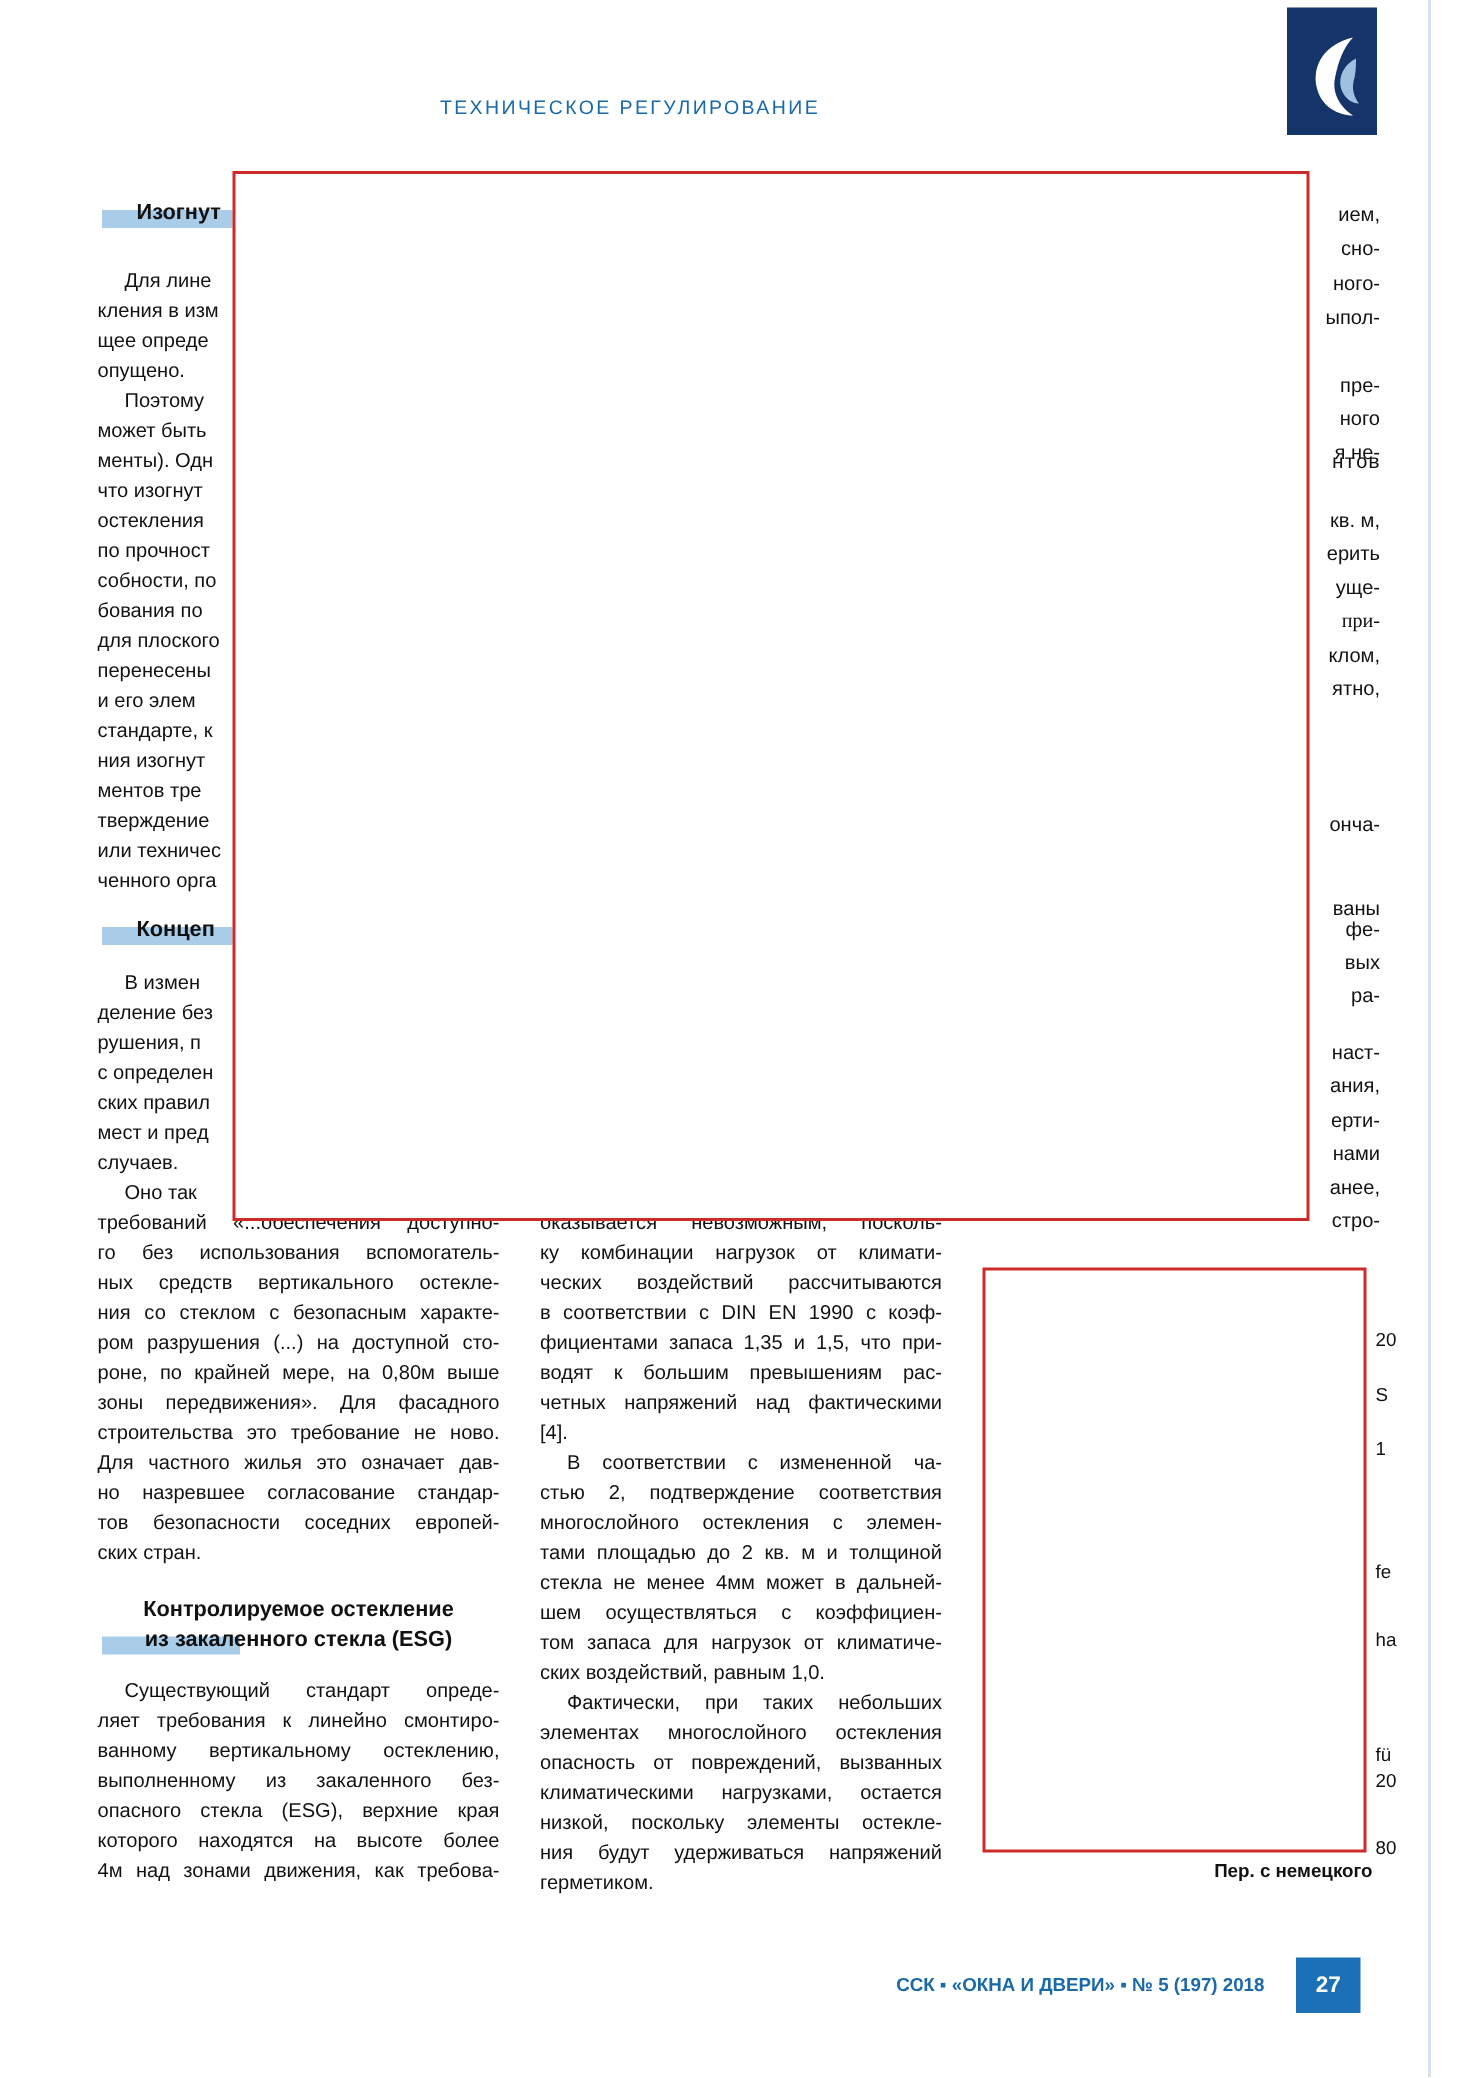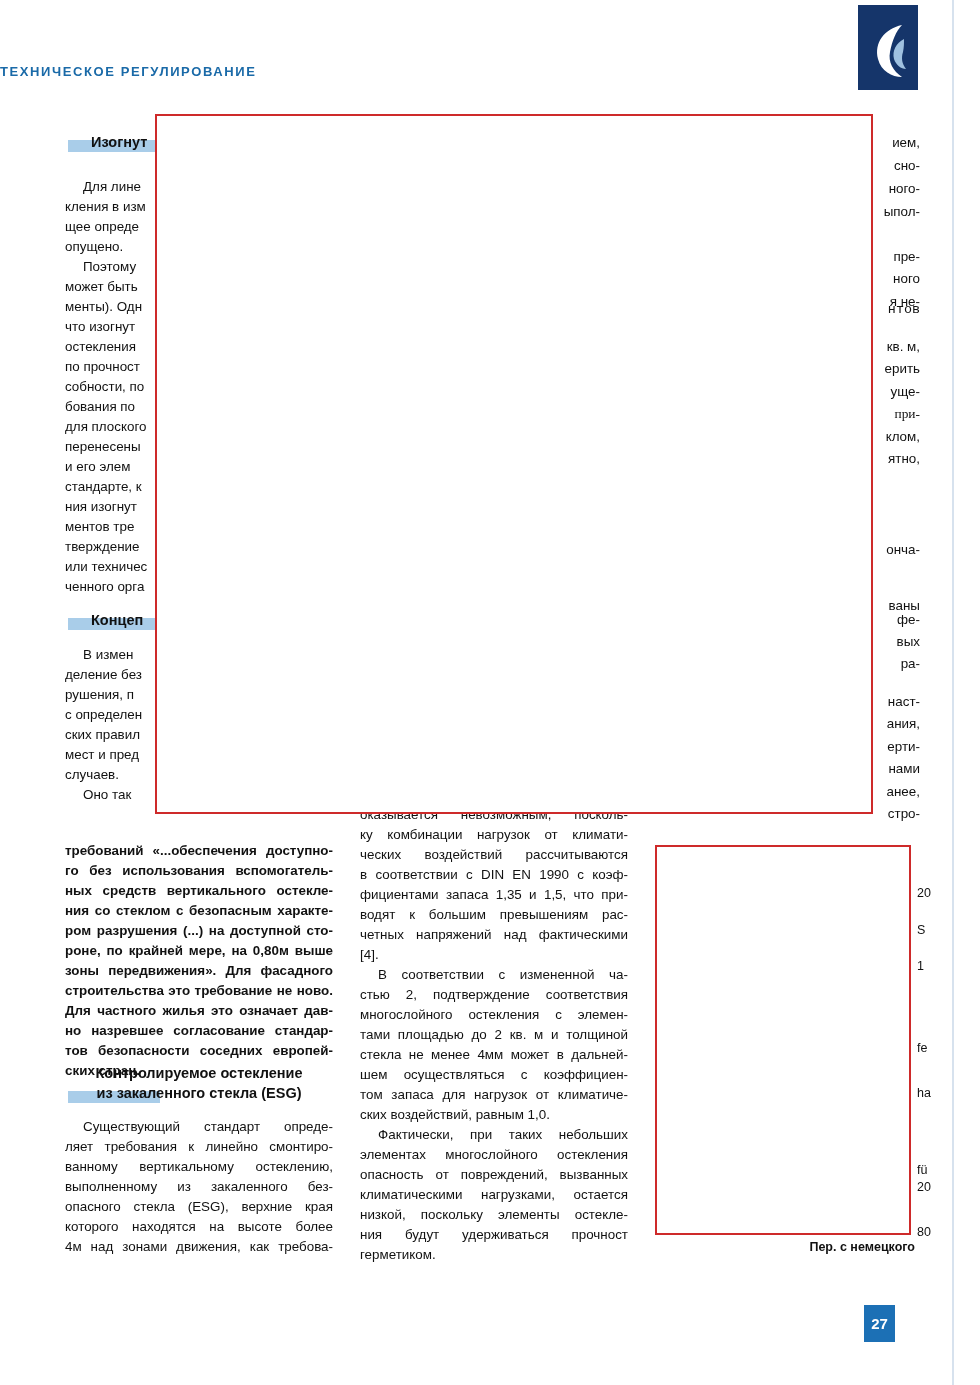--- a/index.html
+++ b/index.html
@@ -10,22 +10,22 @@
   }
   .ln { line-height: 20px; font-size: 13.4px; }
   .ind { text-indent: 18px; }
   .block { position: absolute; width: 268px; }
   .just .ln { text-align: justify; text-align-last: justify; }
   .just .ln.end { text-align-last: left; }
 
   
   .logo { position: absolute; left: 858px; top: 5px; width: 60px; height: 85px; background: #15356a; }
   .section-title {
-    position: absolute; left: 0; top: 64px; width: 840px; text-align: left;
-    color: #1a6aa8; font-weight: bold; font-size: 13px; letter-spacing: 1.6px;
+    position: absolute; left: 0; top: 64px; width: 840px; text-align: center;
+    color: #1a6aa8; font-weight: normal; font-size: 13px; letter-spacing: 1.6px;
   }
   .edge-rule { position: absolute; left: 952px; top: 0; width: 2px; height: 1385px; background: #d7e2ee; }
 
   
   .redbox { position: absolute; border: 2px solid #ce2a2a; background: #ffffff; z-index: 5; }
   #redbox-main { left: 155px; top: 114px; width: 718px; height: 700px; }
   #redbox-refs { left: 655px; top: 845px; width: 256px; height: 390px; }
 
   
   .hl { position: absolute; height: 12px; background: #a9cde9; z-index: 1; }
@@ -33,39 +33,39 @@
   #h1 { left: 91px; top: 132px; }
   #h1-hl { left: 68px; top: 140px; width: 88px; }
   #h2 { left: 91px; top: 610px; }
   #h2-hl { left: 68px; top: 618px; width: 88px; }
   #h3 { left: 65px; top: 1063px; width: 268px; text-align: center; }
   #h3-hl { left: 68px; top: 1091px; width: 92px; }
 
   
   #c1a { left: 65px; top: 177px; }
   #c1b { left: 65px; top: 645px; }
-  #c1c { left: 65px; top: 841px; font-weight: bold; }
+  #c1c { left: 65px; top: 805px; }
   #c1d { left: 65px; top: 1117px; }
   #c2  { left: 360px; top: 805px; }
 
   
   #c3frags { position: absolute; left: 873px; top: 0; width: 48px; height: 830px; }
   #c3frags .ln { position: absolute; right: 1px; white-space: nowrap; }
 
   
   #reffrags { position: absolute; left: 917px; top: 0; width: 40px; height: 1240px; }
   #reffrags .ln { position: absolute; left: 0; white-space: nowrap; font-size: 12.5px; }
 
   #lit-heading { position: absolute; left: 655px; top: 860px; width: 262px; text-align: center; font-weight: bold; font-size: 14px; }
   #trans-note  { position: absolute; left: 655px; top: 1240px; width: 260px; text-align: right; font-weight: bold; font-size: 12.5px; }
 
   
   #footer-line { position: absolute; left: 0; top: 1316px; width: 843px; text-align: right; color: #1a6aa8; font-weight: bold; font-size: 12.5px; }
   #pagebox {
-    position: absolute; left: 864px; top: 1305px; width: 31px; height: 37px; background: #1c70b5;
+    position: absolute; left: 864px; top: 1305px; width: 43px; height: 37px; background: #1c70b5;
     color: #ffffff; font-weight: bold; font-size: 15px; display: flex; align-items: center; justify-content: center;
   }
 </style>
 </head>
 <body>
 
 <div class="page">
 
   <div class="section-title">ТЕХНИЧЕСКОЕ РЕГУЛИРОВАНИЕ</div>
   <div class="logo">
@@ -162,21 +162,21 @@
       <div class="ln">тами площадью до 2 кв. м и толщиной</div>
       <div class="ln">стекла не менее 4мм может в дальней-</div>
       <div class="ln">шем осуществляться с коэффициен-</div>
       <div class="ln">том запаса для нагрузок от климатиче-</div>
       <div class="ln end">ских воздействий, равным 1,0.</div>
       <div class="ln ind">Фактически, при таких небольших</div>
       <div class="ln">элементах многослойного остекления</div>
       <div class="ln">опасность от повреждений, вызванных</div>
       <div class="ln">климатическими нагрузками, остается</div>
       <div class="ln">низкой, поскольку элементы остекле-</div>
-      <div class="ln">ния будут удерживаться прочност</div>
+      <div class="ln">ния будут удерживаться напряжений</div>
       <div class="ln end">герметиком.</div>
     </div>
 
   <div id="c3frags">
       <div class="ln" style="top: 133px;">ием,</div>
       <div class="ln" style="top: 156px;">сно-</div>
       <div class="ln" style="top: 179px;">ного-</div>
       <div class="ln" style="top: 202px;">ыпол-</div>
       <div class="ln" style="top: 247px;">пре-</div>
       <div class="ln" style="top: 269px;">ного</div>
@@ -209,15 +209,16 @@
       <div class="ln" style="top: 1083px;">ha</div>
       <div class="ln" style="top: 1160px;">fü</div>
       <div class="ln" style="top: 1177px;">20</div>
       <div class="ln" style="top: 1222px;">80</div>
     </div>
   <div id="trans-note">Пер. с немецкого</div>
 
   <div class="redbox" id="redbox-main"></div>
   <div class="redbox" id="redbox-refs"></div>
 
+  <div id="footer-line">ССК ▪ «ОКНА И ДВЕРИ» ▪ № 5 (197) 2018</div>
   <div id="pagebox">27</div>
 
 </div>
 
 </body></html>

